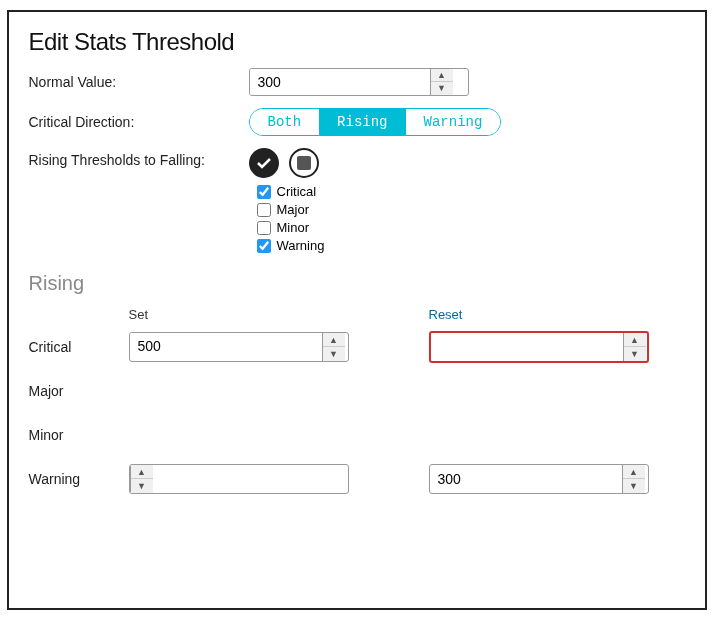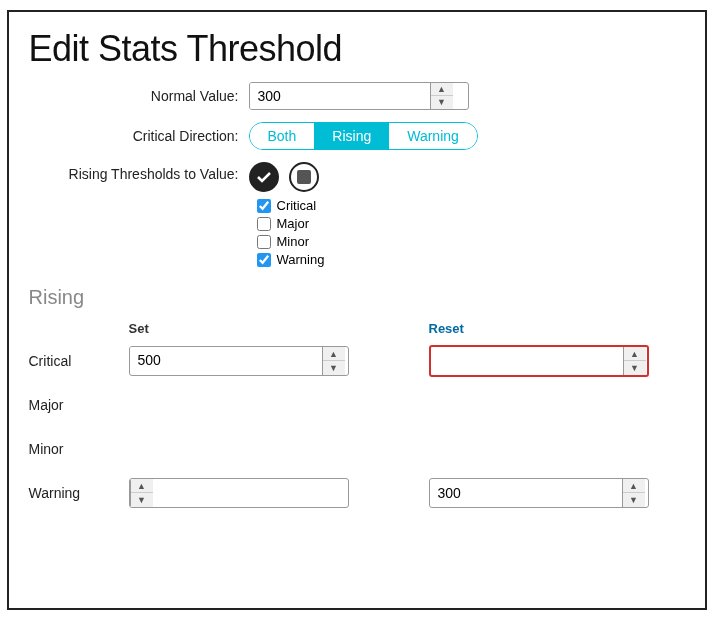--- a/index.html
+++ b/index.html
@@ -14,38 +14,37 @@
     }
     .dialog {
       border: 2px solid #222;
       width: 700px;
       min-height: 600px;
       padding: 16px 20px 20px 20px;
       background: #fff;
       position: relative;
     }
     .dialog-title {
-      font-size: 36px;
+      font-size: 24px;
       font-weight: 300;
       color: #111;
       margin-bottom: 12px;
       letter-spacing: -0.5px;
     }
     .section-subtitle {
       font-weight: bold;
       font-size: 14px;
       margin-bottom: 16px;
     }
     .form-row {
       display: flex;
       align-items: center;
       margin-bottom: 12px;
     }
     .form-label {
-      text-align: right;
       min-width: 220px;
       padding-right: 10px;
       font-size: 14px;
       color: #222;
     }
     .normal-value-input {
       display: flex;
       align-items: center;
       border: 1px solid #999;
       border-radius: 3px;
@@ -86,20 +85,21 @@
       border: 1.5px solid #00bcd4;
     }
     .toggle-btn {
       padding: 5px 18px;
       font-size: 14px;
       cursor: pointer;
       background: #fff;
       color: #00bcd4;
       border: none;
       outline: none;
+      font-family: Liberation Mono, monospace;
     }
     .toggle-btn.active {
       background: #00bcd4;
       color: #fff;
     }
 
     
     .checkbox-icon-row {
       display: flex;
       align-items: center;
@@ -163,21 +163,20 @@
       font-size: 20px;
       font-weight: 300;
       color: #888;
       margin-bottom: 12px;
     }
     .grid-header-row {
       display: flex;
       align-items: center;
       margin-bottom: 8px;
       padding-left: 100px;
-      font-weight: bold;
     }
     .grid-header-set {
       width: 220px;
       font-size: 13px;
       color: #333;
       margin-right: 80px;
     }
     .grid-header-reset {
       font-size: 13px;
       color: #0369a1;
@@ -267,21 +266,21 @@
   <div class="form-row">
     <div class="form-label">Critical Direction:</div>
     <div class="threshold-toggle">
       <button class="toggle-btn">Both</button>
       <button class="toggle-btn active">Rising</button>
       <button class="toggle-btn">Warning</button>
     </div>
   </div>
 
   <div class="form-row" style="align-items:flex-start;">
-    <div class="form-label" style="padding-top:4px;">Rising Thresholds to Value:</div>
+    <div class="form-label" style="padding-top:4px;">Rising Thresholds to Falling:</div>
     <div style="display:flex;flex-direction:column;">
       <div class="checkbox-icon-row">
         <div class="check-icon filled">
           <svg width="16" height="16" viewBox="0 0 16 16">
               <polyline points="2,8 6,12 14,4" stroke="white" stroke-width="2.5" fill="none"></polyline>
             </svg>
         </div>
         <div class="square-icon">
           <div class="square-inner"></div>
         </div>

